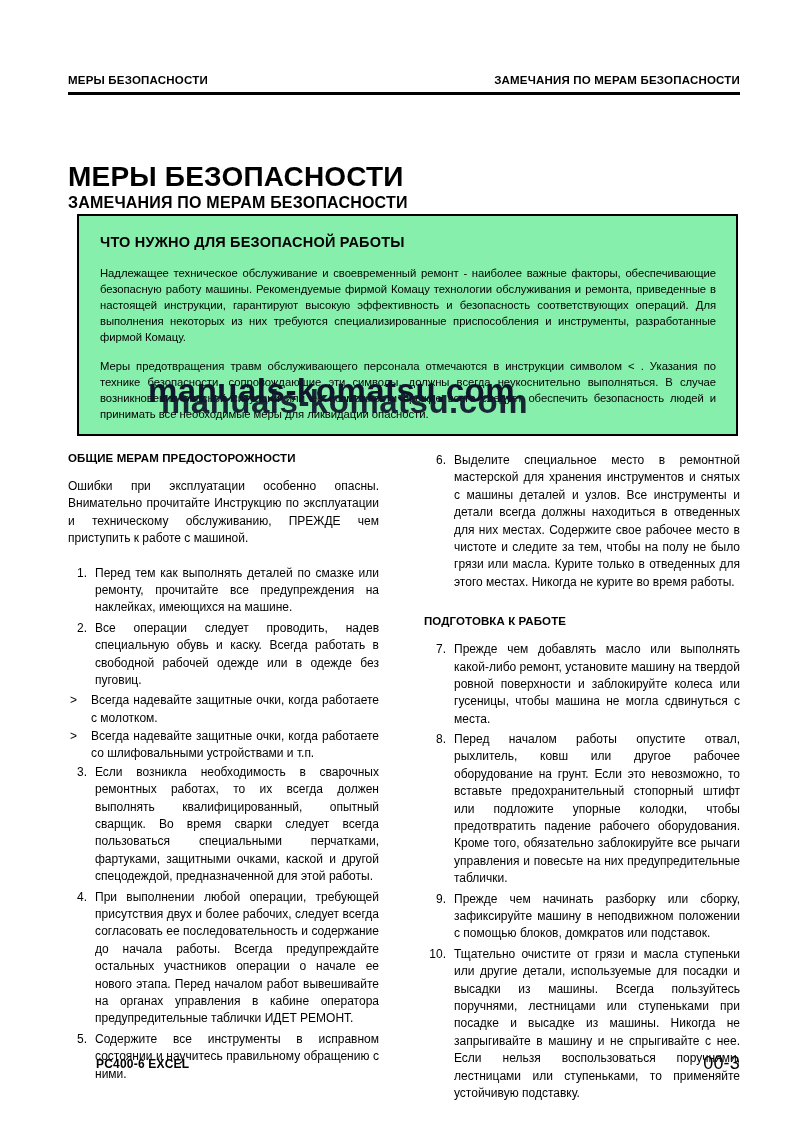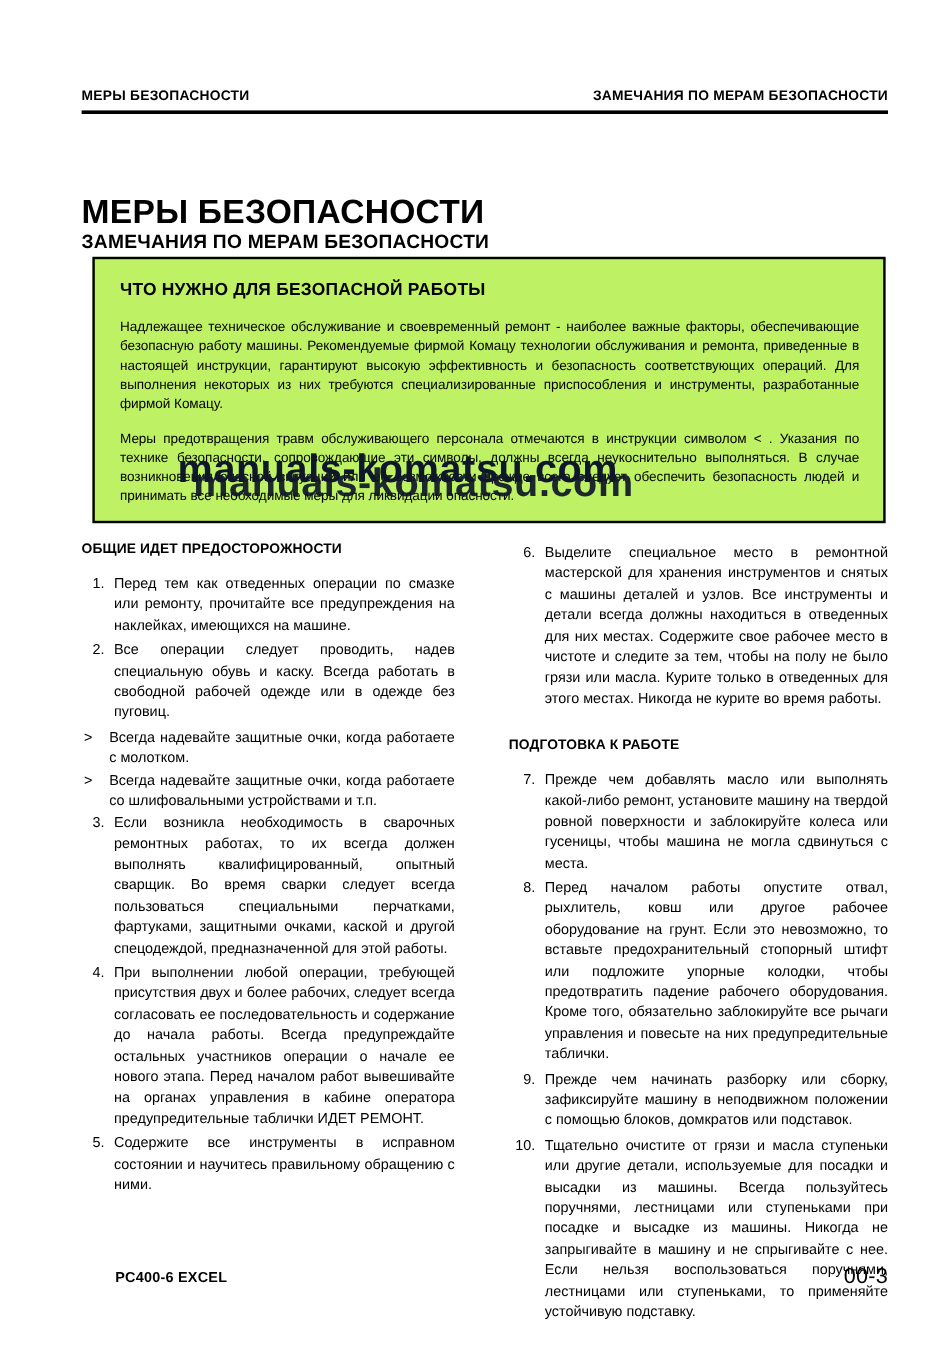--- a/index.html
+++ b/index.html
@@ -66,21 +66,21 @@
 
   
   .notice-box {
     position: absolute;
     left: 77px;
     top: 214px;
     width: 661px;
     height: 222px;
     border: 2.5px solid #000;
     box-sizing: border-box;
-    background: #bef264;
+    background: #86efac;
   }
   .notice-inner {
     padding: 18px 20px 0 21px;
   }
   .notice-title {
     font-size: 14.5px;
     font-weight: bold;
     letter-spacing: 0.2px;
     margin: 0 0 15px 0;
   }
@@ -218,25 +218,26 @@
       <p class="notice-p">Меры предотвращения травм обслуживающего персонала отмечаются в инструкции символом &lt;  . Указания по технике безопасности, сопровождающие эти символы, должны всегда неукоснительно выполняться. В случае возникновения опасной ситуации или ее возможности прежде всего следует обеспечить безопасность людей и принимать все необходимые меры для ликвидации опасности.</p>
     </div>
   </div>
 
   <div class="watermark">
     <span>manuals-komatsu.com</span>
     <span class="wm2">manuals-komatsu.com</span>
   </div>
 
   <div class="col col-left">
-    <div class="sec-head">ОБЩИЕ ИДЕТ ПРЕДОСТОРОЖНОСТИ</div>
+    <div class="sec-head">ОБЩИЕ МЕРАМ ПРЕДОСТОРОЖНОСТИ</div>
+    <p class="intro-p">Ошибки при эксплуатации особенно опасны. Внимательно прочитайте Инструкцию по эксплуатации и техническому обслуживанию, ПРЕЖДЕ чем приступить к работе с машиной.</p>
     <ol class="items" id="left-items">
         <li class="item">
           <span class="num">1.</span>
-          <span class="body">Перед тем как отведенных операции по смазке или ремонту, прочитайте все предупреждения на наклейках, имеющихся на машине.</span>
+          <span class="body">Перед тем как выполнять деталей по смазке или ремонту, прочитайте все предупреждения на наклейках, имеющихся на машине.</span>
         </li>
         <li class="item">
           <span class="num">2.</span>
           <span class="body">Все операции следует проводить, надев специальную обувь и каску. Всегда работать в свободной рабочей одежде или в одежде без пуговиц.</span>
         </li>
         <ul class="subitems">
           <li class="subitem">
             <span class="marker">&gt;</span>
             <span class="body">Всегда надевайте защитные очки, когда работаете с молотком.</span>
           </li>

